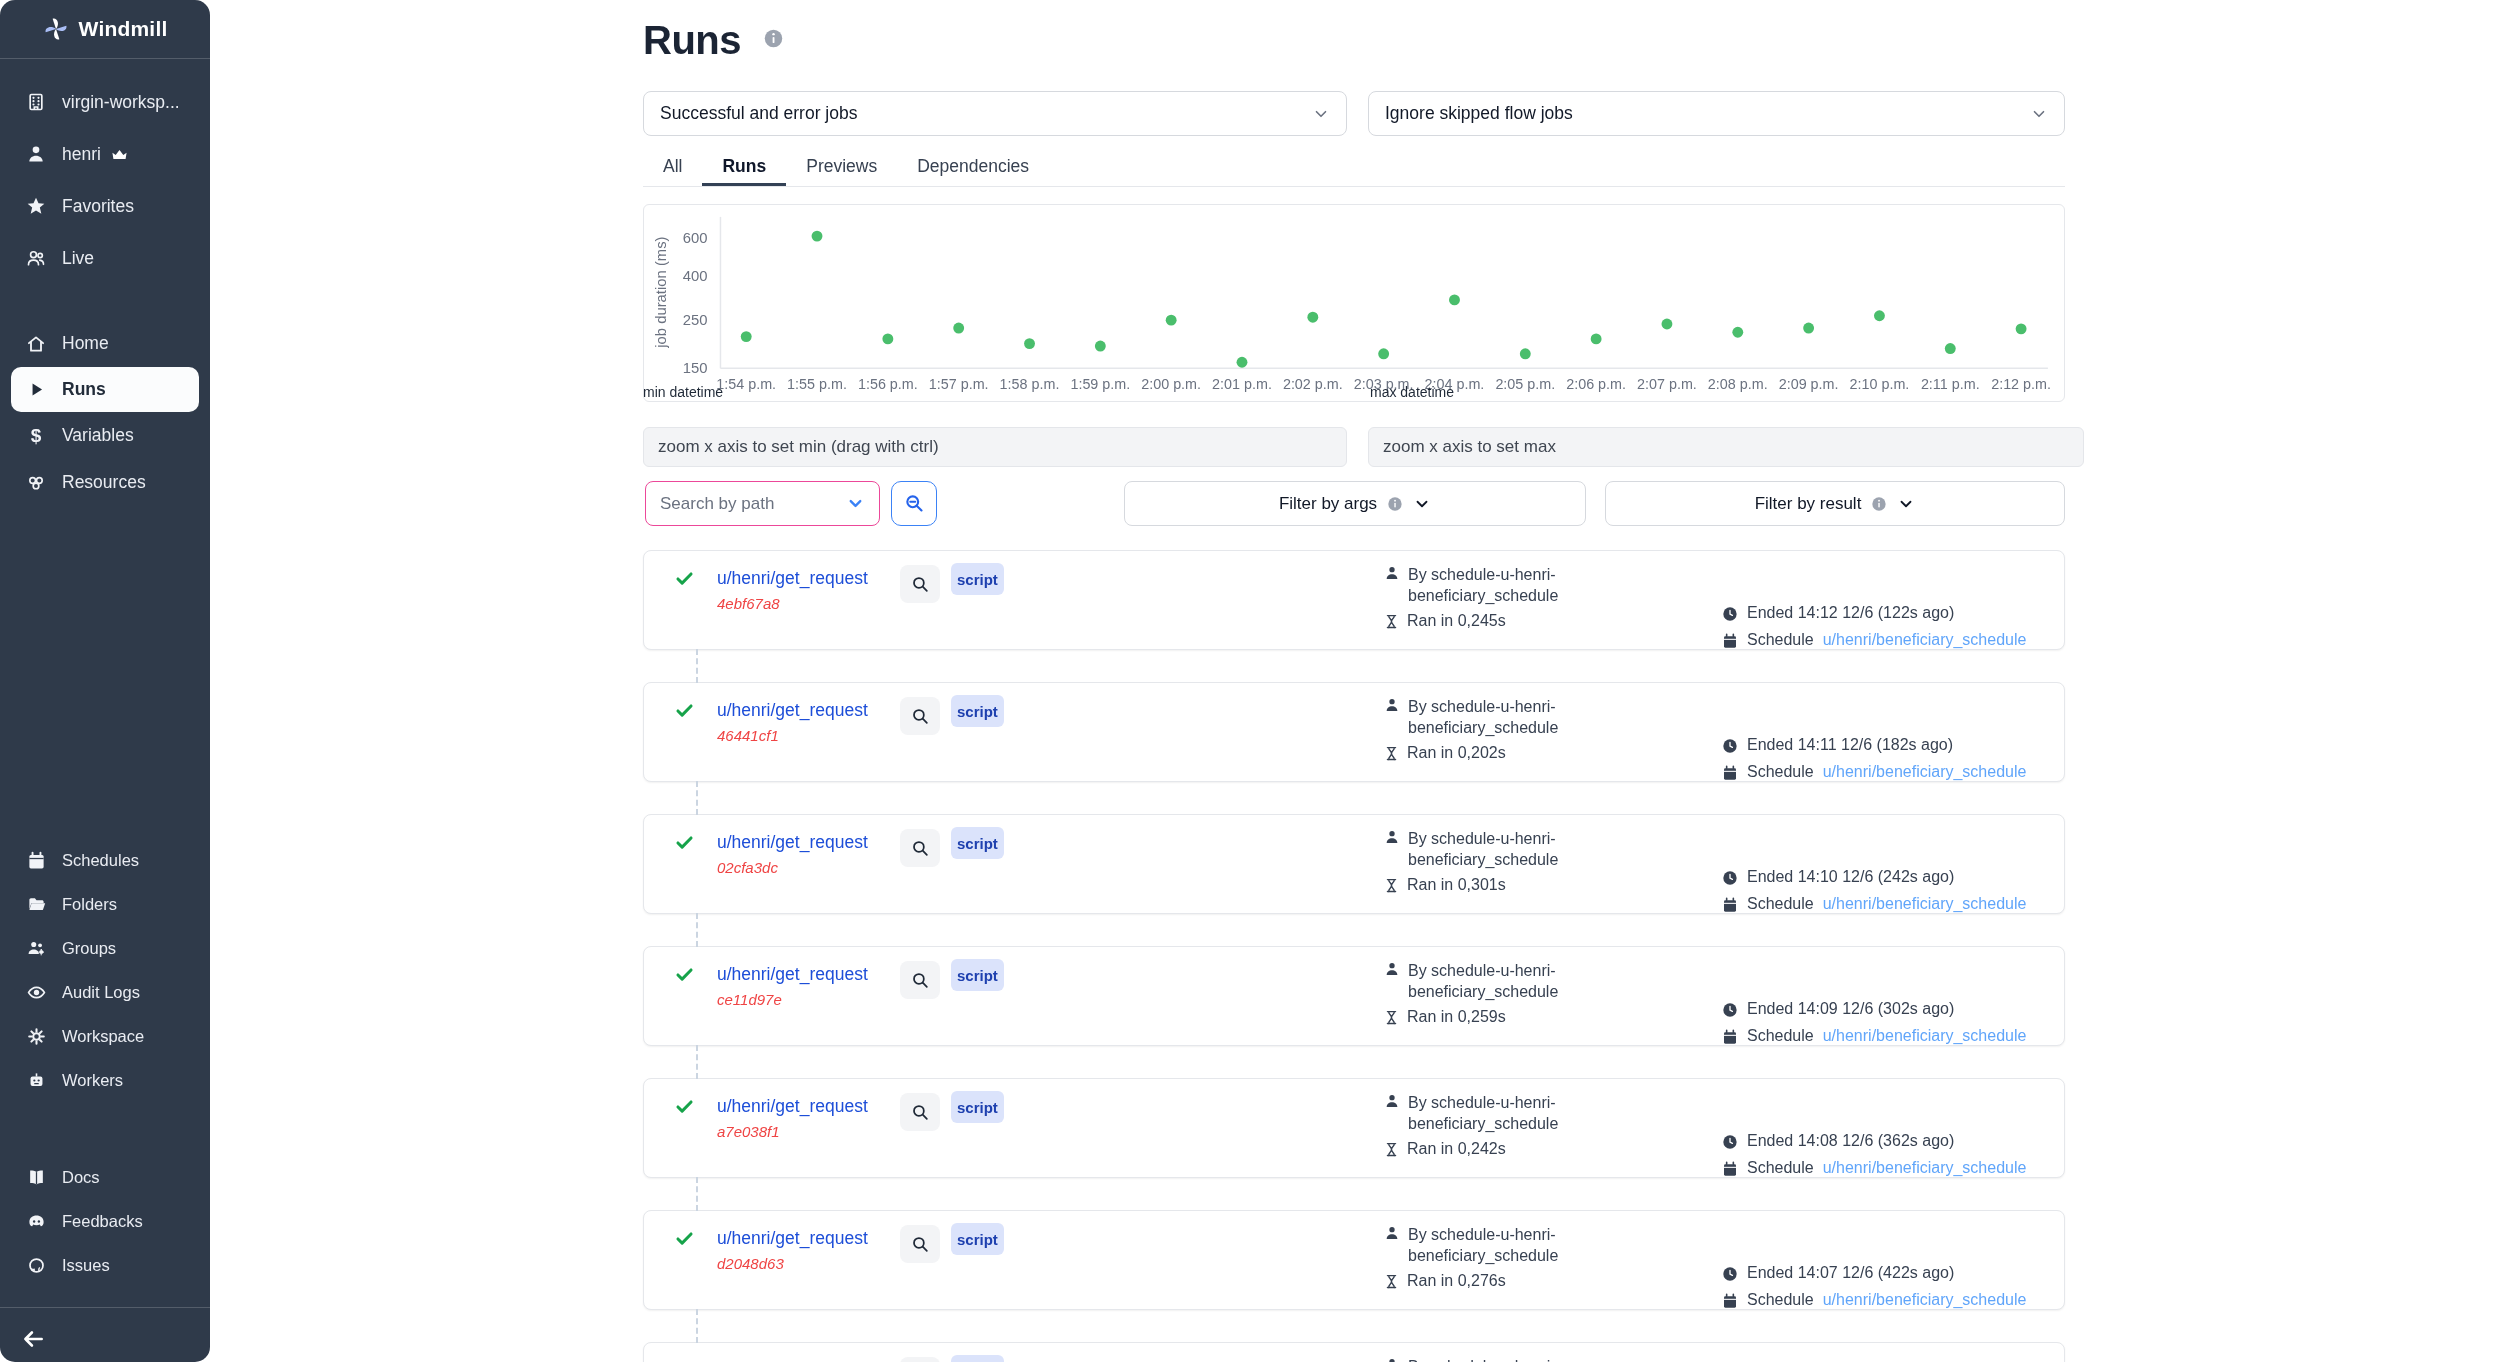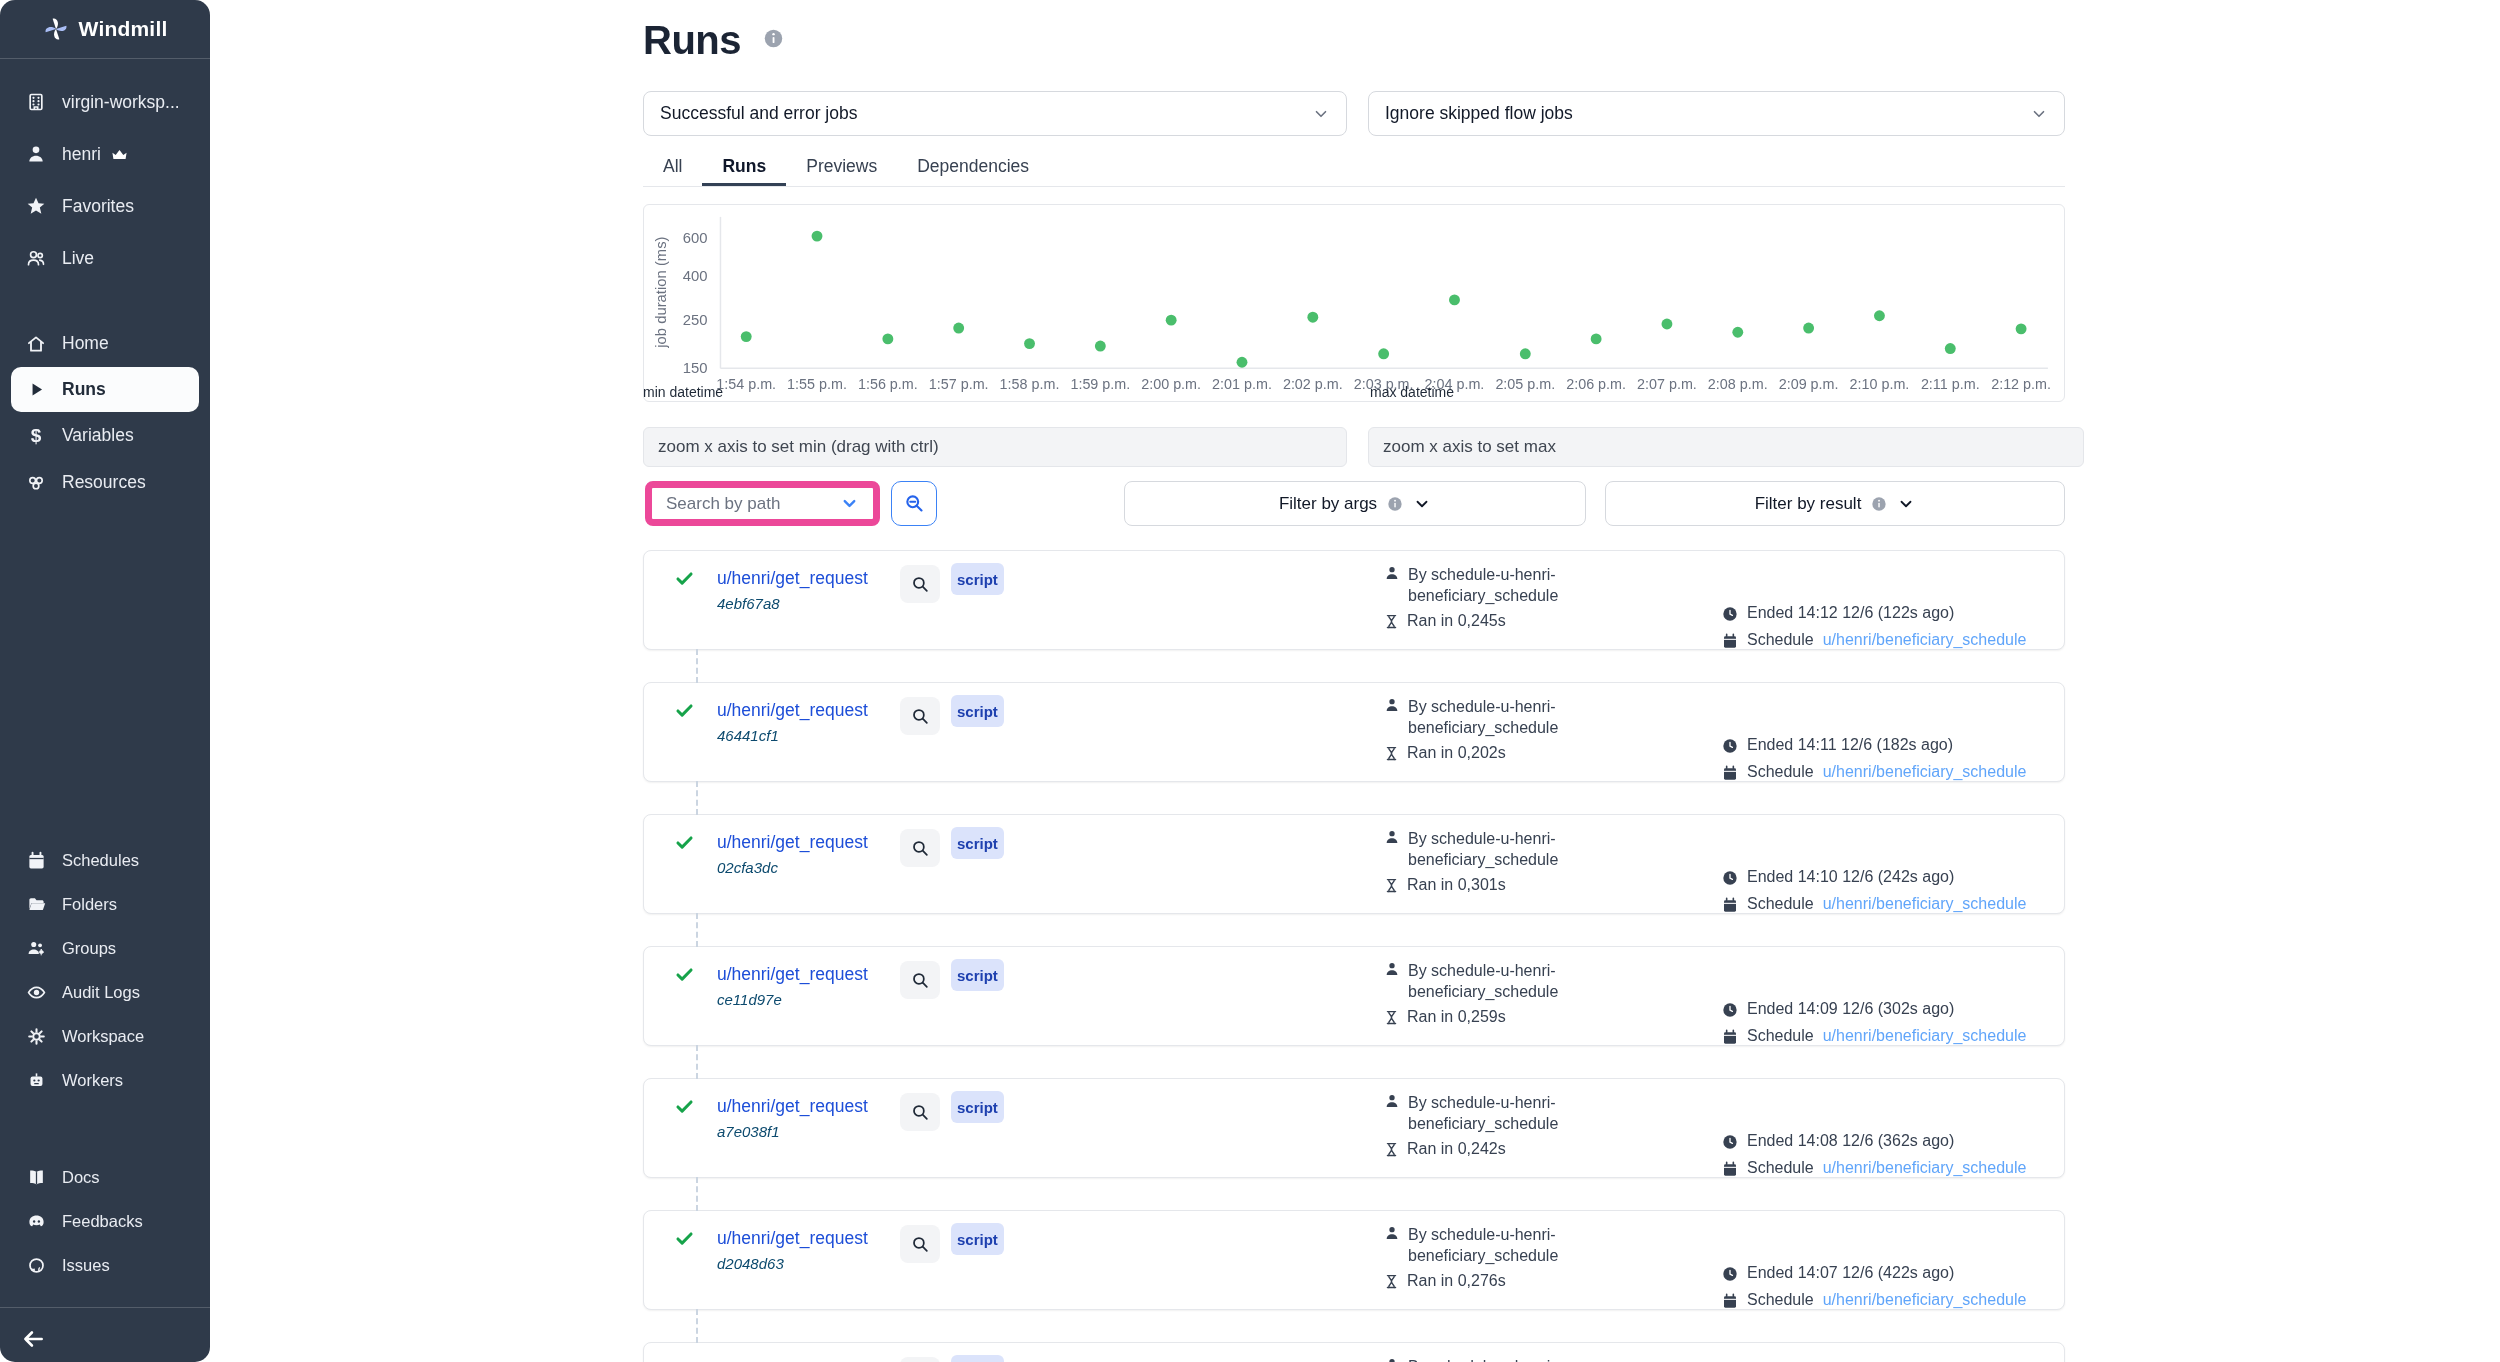--- a/index.html
+++ b/index.html
@@ -43,42 +43,42 @@
   .chart-box{position:absolute;top:204px;left:0;width:1422px;height:198px;border:1px solid #e5e7eb;border-radius:6px;box-sizing:border-box;background:#fff;}
   .chart-box svg{width:100%;height:100%;font-family:inherit;}
   .dt-label{position:absolute;top:384px;font-size:14px;color:#1f2937;}
   .dt-label.max{left:727px;}
   .dt-input{position:absolute;top:427px;height:40px;background:#f3f4f6;border:1px solid #e4e6ea;border-radius:6px;
      font-size:17px;color:#374151;padding:0 14px;box-sizing:border-box;font-family:inherit;}
   .dt-input::placeholder{color:#3f4651;opacity:1;}
   .dt-min{left:0;width:704px;}
   .dt-max{left:725px;width:716px;}
   .toolbar{position:absolute;top:481px;left:0;width:1422px;height:46px;}
-  .search-select{position:absolute;left:2px;top:0;width:235px;height:45px;border:7px solid #ec4899;border-radius:8px;
+  .search-select{position:absolute;left:2px;top:0;width:235px;height:45px;border:1px solid #ec4899;border-radius:8px;
      display:flex;align-items:center;justify-content:space-between;padding:0 14px;font-size:17px;color:#6b7280;cursor:pointer;box-sizing:border-box;background:#fff;}
   .search-select .chev{color:#3b82f6;}
   .zoomout-btn{position:absolute;left:248px;top:0;width:46px;height:45px;border:1.6px solid #3b82f6;border-radius:10px;background:#fff;
      display:flex;align-items:center;justify-content:center;cursor:pointer;color:#2563eb;}
   .filter-btn{position:absolute;top:0;height:45px;background:#fff;border:1px solid #d6d9de;border-radius:8px;
      display:flex;align-items:center;justify-content:center;gap:10px;font-size:17px;font-weight:500;color:#111827;cursor:pointer;box-sizing:border-box;}
   .btn-args{left:481px;width:462px;}
   .btn-result{left:962px;width:460px;}
   .filter-btn .chev{color:#111827;}
   
   .runs-list{position:absolute;top:550px;left:0;width:1422px;}
   .run-card{position:relative;width:1422px;height:100px;background:#fff;border:1px solid #e5e7eb;border-radius:8px;
      box-shadow:0 1px 2px rgba(0,0,0,.06);box-sizing:border-box;margin-bottom:32px;}
   .run-card:not(:first-child)::before{content:'';position:absolute;left:52px;top:-34px;height:34px;border-left:2px dashed #cbd5e1;}
   .rc-check{position:absolute;left:30px;top:17px;}
   .rc-path{position:absolute;left:73px;top:17px;font-size:17.5px;color:#1d4ed8;text-decoration:none;}
   .rc-search{position:absolute;left:256px;top:14px;width:40px;height:38px;background:#f3f4f6;border:none;border-radius:8px;
      display:flex;align-items:center;justify-content:center;cursor:pointer;color:#1f2937;}
   .rc-badge{position:absolute;left:307px;top:12px;height:32px;display:flex;align-items:center;padding:0 6px;
      background:#dbe3fb;color:#1e40af;font-size:15px;font-weight:700;border-radius:6px;}
-  .rc-id{position:absolute;left:73px;top:44px;font-size:15px;font-style:italic;color:#0c4a6e;}
+  .rc-id{position:absolute;left:73px;top:44px;font-size:15px;font-style:italic;color:#ef4444;}
   .rc-mid{position:absolute;left:740px;top:13px;width:260px;font-size:16px;color:#374151;}
   .rc-by{display:flex;gap:8px;}
   .rc-by .txt{width:178px;line-height:21px;}
   .rc-ran{display:flex;gap:8px;align-items:center;margin-top:6px;}
   .rc-right{position:absolute;left:1078px;top:13px;font-size:16px;color:#374151;margin-top:40px;}
   .rc-ended{display:flex;gap:9px;align-items:center;}
   .rc-sched{display:flex;gap:9px;align-items:center;margin-top:9px;}
   .rc-sched a{color:#60a5fa;text-decoration:none;}
   .ric{color:#374151;flex:0 0 auto;margin-top:1px;}
 </style>

